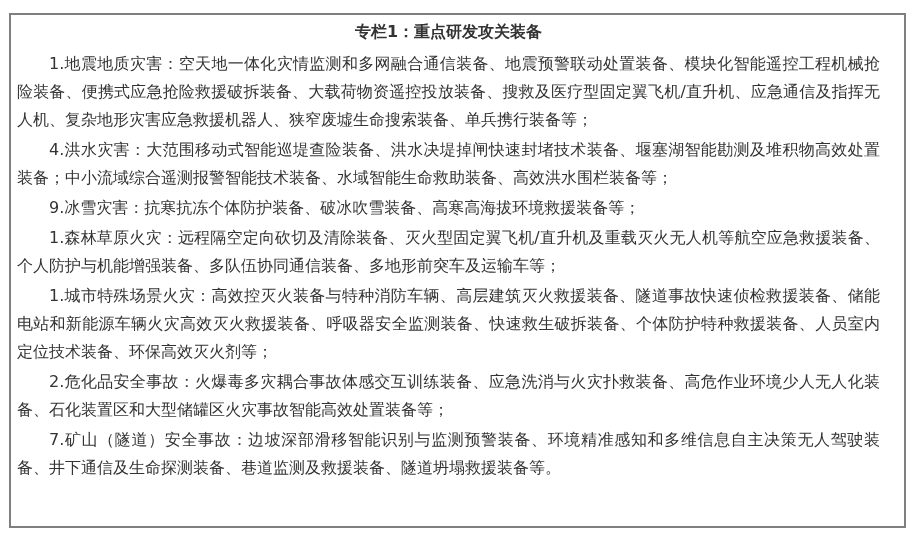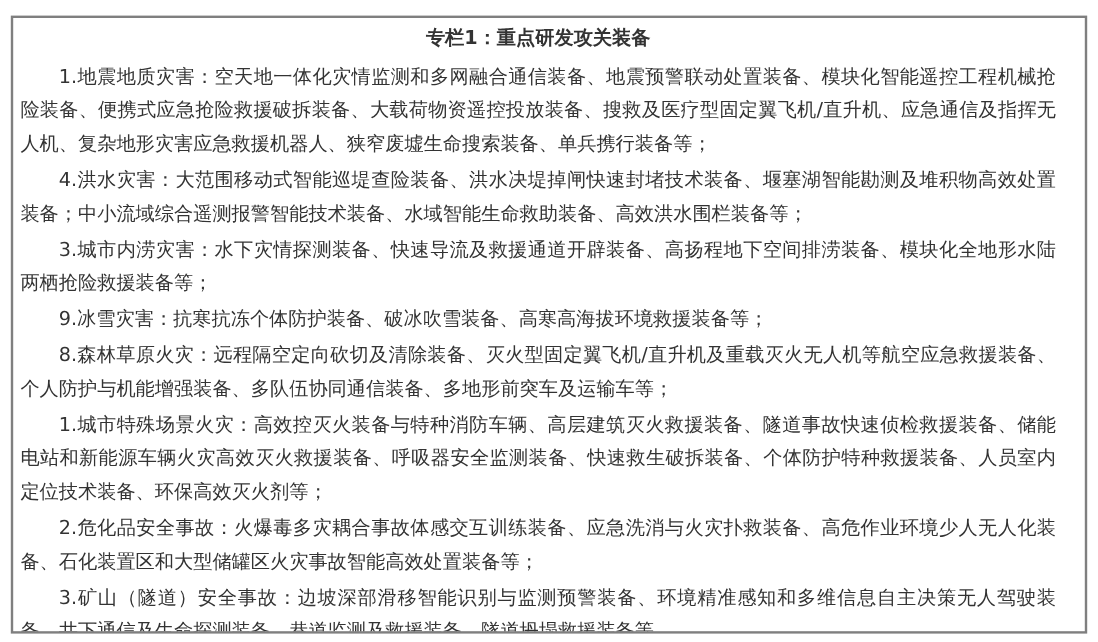--- a/index.html
+++ b/index.html
@@ -49,19 +49,18 @@
     overflow-wrap: anywhere;
   }
 </style>
 </head>
 <body>
 
 <div class="panel">
   <h3 class="panel-title">专栏1：重点研发攻关装备</h3>
   <p class="para">1.地震地质灾害：空天地一体化灾情监测和多网融合通信装备、地震预警联动处置装备、模块化智能遥控工程机械抢险装备、便携式应急抢险救援破拆装备、大载荷物资遥控投放装备、搜救及医疗型固定翼飞机/直升机、应急通信及指挥无人机、复杂地形灾害应急救援机器人、狭窄废墟生命搜索装备、单兵携行装备等；</p>
   <p class="para">4.洪水灾害：大范围移动式智能巡堤查险装备、洪水决堤掉闸快速封堵技术装备、堰塞湖智能勘测及堆积物高效处置装备；中小流域综合遥测报警智能技术装备、水域智能生命救助装备、高效洪水围栏装备等；</p>
-  <p class="para">3.城市内涝灾害：水下灾情探测装备、快速导流及救援通道开辟装备、高扬程地下空间排涝装备、模块化全地形水陆两栖抢险救援装备等；</p>
   <p class="para">9.冰雪灾害：抗寒抗冻个体防护装备、破冰吹雪装备、高寒高海拔环境救援装备等；</p>
-  <p class="para">8.森林草原火灾：远程隔空定向砍切及清除装备、灭火型固定翼飞机/直升机及重载灭火无人机等航空应急救援装备、个人防护与机能增强装备、多队伍协同通信装备、多地形前突车及运输车等；</p>
+  <p class="para">1.森林草原火灾：远程隔空定向砍切及清除装备、灭火型固定翼飞机/直升机及重载灭火无人机等航空应急救援装备、个人防护与机能增强装备、多队伍协同通信装备、多地形前突车及运输车等；</p>
   <p class="para">1.城市特殊场景火灾：高效控灭火装备与特种消防车辆、高层建筑灭火救援装备、隧道事故快速侦检救援装备、储能电站和新能源车辆火灾高效灭火救援装备、呼吸器安全监测装备、快速救生破拆装备、个体防护特种救援装备、人员室内定位技术装备、环保高效灭火剂等；</p>
   <p class="para">2.危化品安全事故：火爆毒多灾耦合事故体感交互训练装备、应急洗消与火灾扑救装备、高危作业环境少人无人化装备、石化装置区和大型储罐区火灾事故智能高效处置装备等；</p>
-  <p class="para">3.矿山（隧道）安全事故：边坡深部滑移智能识别与监测预警装备、环境精准感知和多维信息自主决策无人驾驶装备、井下通信及生命探测装备、巷道监测及救援装备、隧道坍塌救援装备等。</p>
+  <p class="para">7.矿山（隧道）安全事故：边坡深部滑移智能识别与监测预警装备、环境精准感知和多维信息自主决策无人驾驶装备、井下通信及生命探测装备、巷道监测及救援装备、隧道坍塌救援装备等。</p>
 </div>
 
 </body></html>

